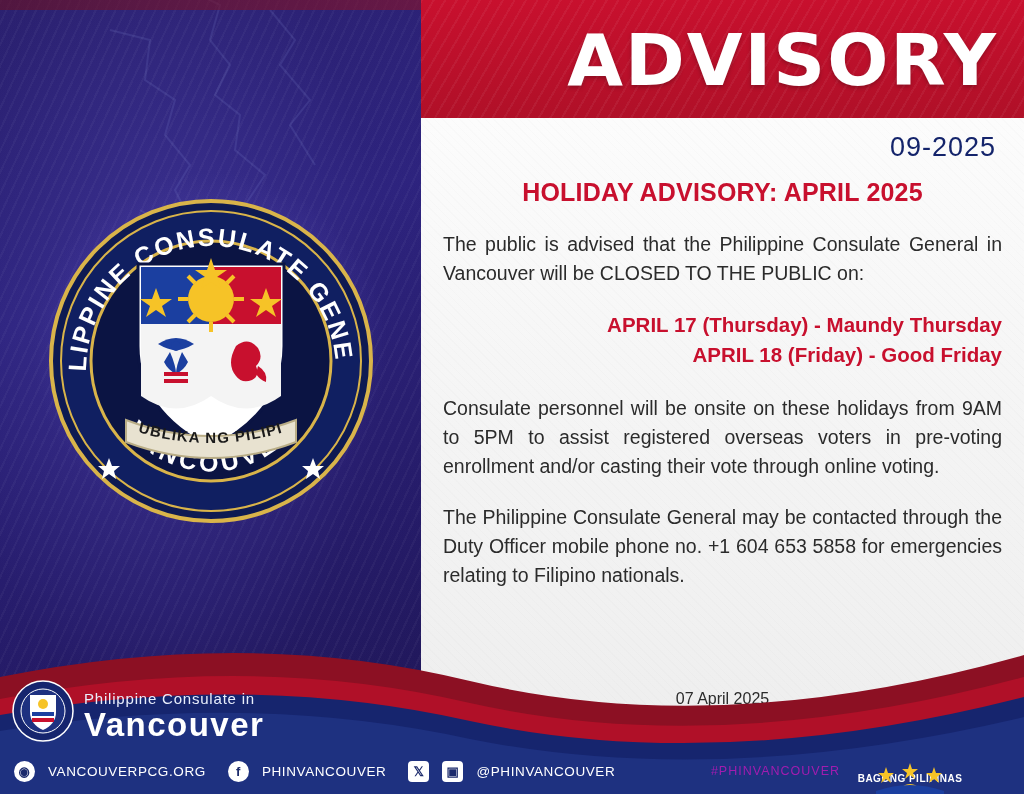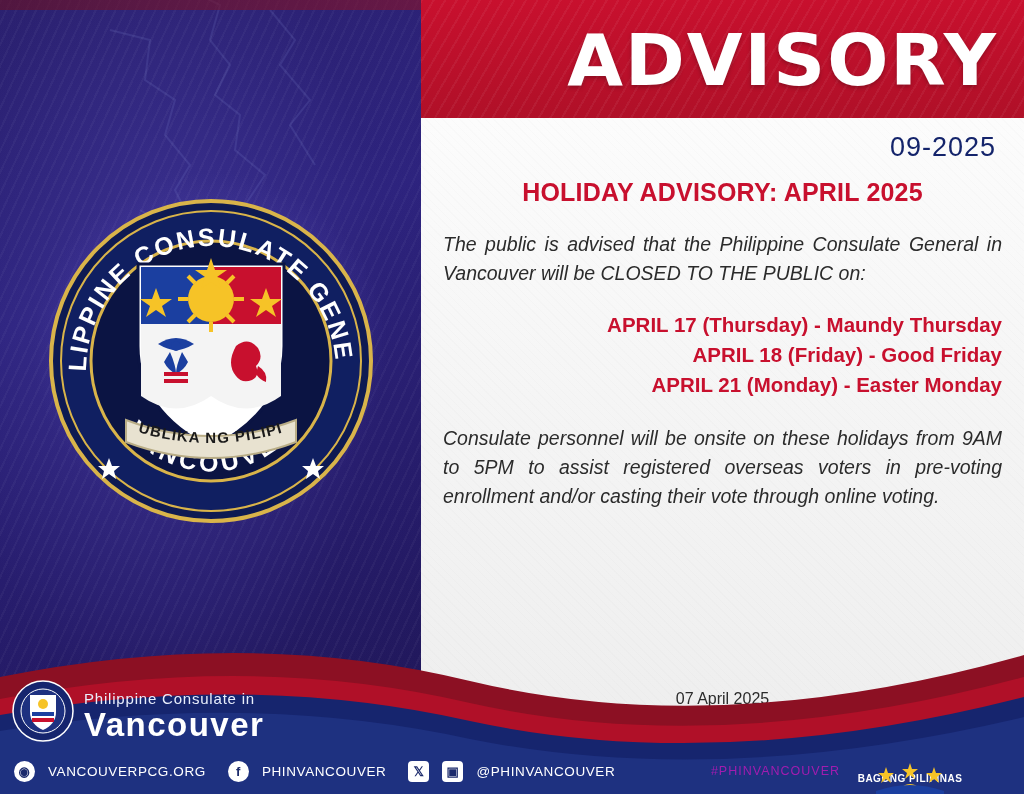--- a/index.html
+++ b/index.html
@@ -120,21 +120,20 @@
     left: 22px;
     right: 22px;
     top: 230px;
   }
   .para {
     color: #2b2b2b;
     font-size: 19.5px;
     line-height: 29px;
     text-align: justify;
     margin: 0 0 22px 0;
-    font-style: italic;
   }
   .dates {
     text-align: right;
     color: #c8102e;
     font-weight: bold;
     font-size: 20.5px;
     line-height: 30px;
     margin: 6px 0 24px 0;
   }
   .date-line { display: block; }
@@ -353,23 +352,23 @@
     </div>
     <div class="advisory-title">ADVISORY</div>
     <div class="advisory-number">09-2025</div>
     <div class="adv-heading">HOLIDAY ADVISORY: APRIL 2025</div>
 
     <div class="body-block">
       <p class="para">The public is advised that the Philippine Consulate General in Vancouver will be CLOSED TO THE PUBLIC on:</p>
       <div class="dates">
         <span class="date-line">APRIL 17 (Thursday) - Maundy Thursday</span>
         <span class="date-line">APRIL 18 (Friday) - Good Friday</span>
-        <span class="date-line">APRIL 21 (Monday) - Easter Monday</span>
       </div>
       <p class="para">Consulate personnel will be onsite on these holidays from 9AM to 5PM to assist registered overseas voters in pre-voting enrollment and/or casting their vote through online voting.</p>
+      <p class="para">The Philippine Consulate General may be contacted through the Duty Officer mobile phone no. +1 604 653 5858 for emergencies relating to Filipino nationals.</p>
     </div>
 
     <div class="issue-date">07 April 2025</div>
   </div>
 
   <div class="bottom">
     <svg width="1024" height="175" viewBox="0 0 1024 175">
       <path d="M0 58 Q250 8 470 62 Q720 122 1024 36 L1024 175 L0 175 Z" fill="#8c1023"></path>
       <path d="M0 80 Q250 32 470 84 Q720 140 1024 58 L1024 175 L0 175 Z" fill="#b01028"></path>
       <path d="M0 96 Q250 52 470 102 Q720 156 1024 78 L1024 175 L0 175 Z" fill="#16256e"></path>

